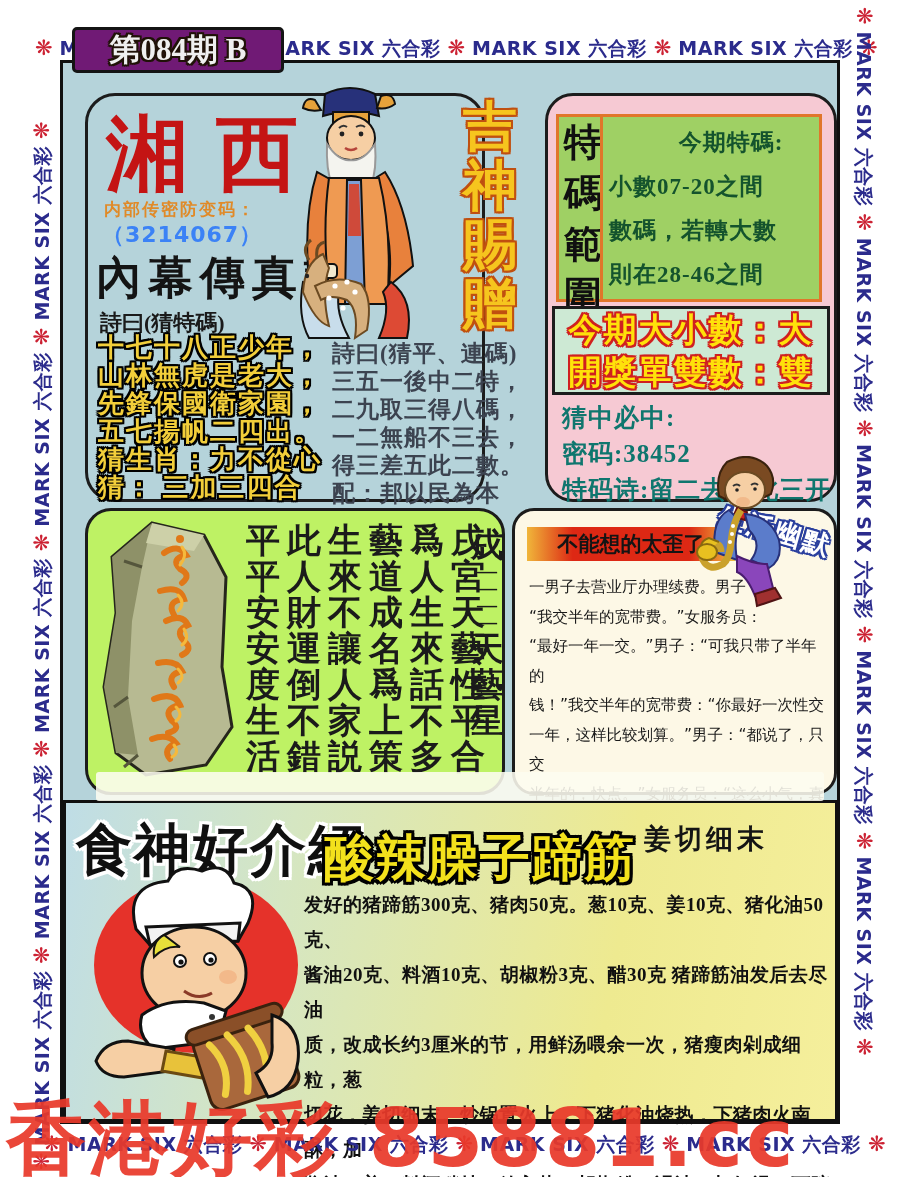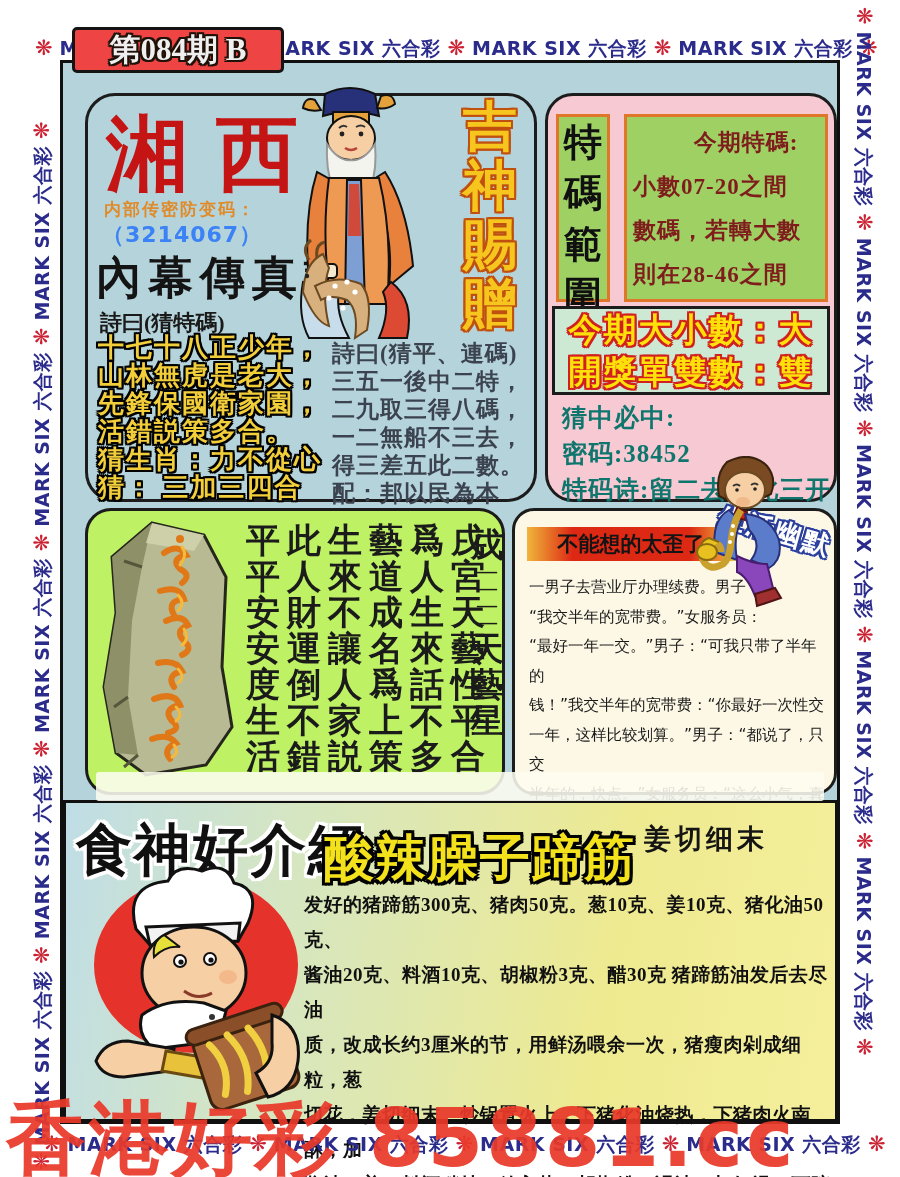--- a/index.html
+++ b/index.html
@@ -16,48 +16,48 @@
   .vwrap { position:absolute; width:36px; height:1177px; overflow:hidden; z-index:3; }
   #strip-left  { left:24px; top:0; }
   #strip-right { left:846px; top:0; }
   #strip-left .vin  { transform-origin:0 0; transform:rotate(-90deg) translateX(-1177px); width:1177px; line-height:36px; }
   #strip-right .vin { transform-origin:0 0; transform:rotate(90deg) translateY(-36px);  width:1177px; line-height:36px; }
 
   
   #frame { position:absolute; left:60px; top:60px; width:780px; height:1064px; border:3px solid #101010; background:#b5d3da; z-index:1; }
 
   
-  #badge { position:absolute; left:72px; top:27px; width:212px; height:46px; background:#ef4444; border:3px solid #141414; border-radius:5px; z-index:8;
+  #badge { position:absolute; left:72px; top:27px; width:212px; height:46px; background:#701a75; border:3px solid #141414; border-radius:5px; z-index:8;
            display:flex; align-items:center; justify-content:center; font-size:31px; font-weight:bold; color:#efefef; font-family:"Liberation Serif", serif;
            text-shadow:-2px -2px 0 #201208,2px -2px 0 #201208,-2px 2px 0 #201208,2px 2px 0 #201208,0 2px 0 #201208,0 -2px 0 #201208,2px 0 0 #201208,-2px 0 0 #201208; }
 
   .panel { position:absolute; border:3px solid #1c1c1c; z-index:2; }
 
   
-  #boxA { left:85px; top:93px; width:452px; height:409px; border-radius:30px; }
+  #boxA { left:85px; top:93px; width:400px; height:409px; border-radius:30px; }
   #xiangxi { position:absolute; left:18px; top:4px; font-family:"Liberation Serif", serif; font-weight:900; font-size:82px; color:#c41414; letter-spacing:28px; }
   #antifake-label { position:absolute; left:16px; top:102px; color:#e08a28; font-weight:bold; font-size:17px; letter-spacing:2px; }
   #antifake-code  { position:absolute; left:14px; top:124px; color:#3b82f6; font-weight:bold; font-size:22px; letter-spacing:1px; }
   #inner-title { position:absolute; left:8px; top:152px; font-family:"Liberation Serif", serif; font-weight:900; font-size:45px; color:#141414; letter-spacing:7px; }
   #poem1-label { position:absolute; left:12px; top:212px; font-family:"Liberation Serif", serif; font-size:22px; color:#1a1a1a; font-weight:bold; }
   #poem1 { position:absolute; left:10px; top:238px; font-family:"Liberation Serif", serif; font-weight:900; font-size:26px; line-height:28px; color:#f2ce3a; letter-spacing:2px;
            text-shadow:-2px -2px 0 #000,2px -2px 0 #000,-2px 2px 0 #000,2px 2px 0 #000,-2px 0 0 #000,2px 0 0 #000,0 -2px 0 #000,0 2px 0 #000; }
   #poem1 div { margin-bottom:0px; }
   #god-img { position:absolute; left:295px; top:86px; width:148px; height:258px; z-index:4; }
   #jishen { position:absolute; left:455px; top:98px; width:70px; font-family:"Liberation Serif", serif; font-weight:900; font-size:54px; line-height:59px; color:#f6c51e; text-align:center; z-index:4;
             text-shadow:-2px -2px 0 #c05010,2px -2px 0 #c05010,-2px 2px 0 #c05010,2px 2px 0 #c05010,-2px 0 0 #c05010,2px 0 0 #c05010,0 -2px 0 #c05010,0 2px 0 #c05010; }
   #poem2 { position:absolute; left:332px; top:340px; font-family:"Liberation Serif", serif; font-weight:bold; font-size:23px; line-height:28px; color:#3c4350; z-index:4; letter-spacing:1px; }
 
   
   #boxB { left:545px; top:93px; width:292px; height:409px; border-radius:28px; background:#f6c9d3; }
   #range-title { position:absolute; left:8px; top:18px; width:54px; height:188px; background:#9fd064; border:3px solid #e0762a;
                  display:flex; flex-direction:column; align-items:center; justify-content:space-around; font-family:"Liberation Serif", serif;
                  font-weight:900; font-size:38px; color:#101010; }
-  #range-text { position:absolute; left:76px; top:18px; width:204px; height:188px; background:#9fd064; border:3px solid #e0762a;
-                font-family:"Liberation Serif", serif; font-weight:bold; color:#7f1d1d; font-size:23px; line-height:44px; padding:4px 6px; letter-spacing:1px; }
+  #range-text { position:absolute; left:52px; top:18px; width:222px; height:188px; background:#9fd064; border:3px solid #e0762a;
+                font-family:"Liberation Serif", serif; font-weight:bold; color:#14532d; font-size:23px; line-height:44px; padding:4px 6px; letter-spacing:1px; }
   #range-text div:first-child { text-align:center; padding-left:40px; }
   #size-box { position:absolute; left:4px; top:210px; width:278px; height:89px; background:#cde9d4; border:3px solid #1c1c1c;
               display:flex; flex-direction:column; align-items:center; justify-content:center; font-family:"Liberation Serif", serif;
               font-weight:900; font-size:33px; line-height:42px; color:#ffe10a; letter-spacing:2px;
               text-shadow:-2px -2px 0 #d02020,2px -2px 0 #d02020,-2px 2px 0 #d02020,2px 2px 0 #d02020,-2px 0 0 #d02020,2px 0 0 #d02020,0 -2px 0 #d02020,0 2px 0 #d02020; }
   #mustwin { position:absolute; left:14px; top:304px; font-family:"Liberation Serif", serif; font-weight:900; color:#0f766e; font-size:25px; line-height:36px; letter-spacing:1px; }
   #sax-img { position:absolute; left:693px; top:456px; width:108px; height:152px; z-index:5; }
 
   
   #boxC { left:85px; top:508px; width:420px; height:287px; border-radius:26px; background:#bef264; }
@@ -113,21 +113,21 @@
   <div id="boxA" class="panel">
     <div id="xiangxi">湘西</div>
     <div id="antifake-label">内部传密防变码：</div>
     <div id="antifake-code">（3214067）</div>
     <div id="inner-title">內幕傳真詩</div>
     <div id="poem1-label">詩曰(猜特碼)</div>
     <div id="poem1">
       <div>十七十八正少年，</div>
       <div>山林無虎是老大，</div>
       <div>先鋒保國衛家園，</div>
-      <div>活錯説策多合。</div>
+      <div>五七揚帆二四出。</div>
       <div>猜生肖：力不從心</div>
       <div>猜：  三加三四合</div>
     </div>
   </div>
 
   <svg id="god-img" viewBox="0 0 148 258">
     <path d="M30 8 Q55 -4 80 8 L84 30 Q55 22 28 30 Z" fill="#27317a" stroke="#111" stroke-width="2"></path>
     <path d="M20 14 Q10 10 8 22 Q16 26 26 24 Z M86 10 Q98 6 100 18 Q92 24 82 22 Z" fill="#e6a23a" stroke="#111" stroke-width="2"></path>
     <rect x="38" y="26" width="36" height="10" fill="#e6a23a" stroke="#111" stroke-width="2"></rect>
     <ellipse cx="56" cy="52" rx="24" ry="22" fill="#f6cfa4" stroke="#111" stroke-width="2"></ellipse>

